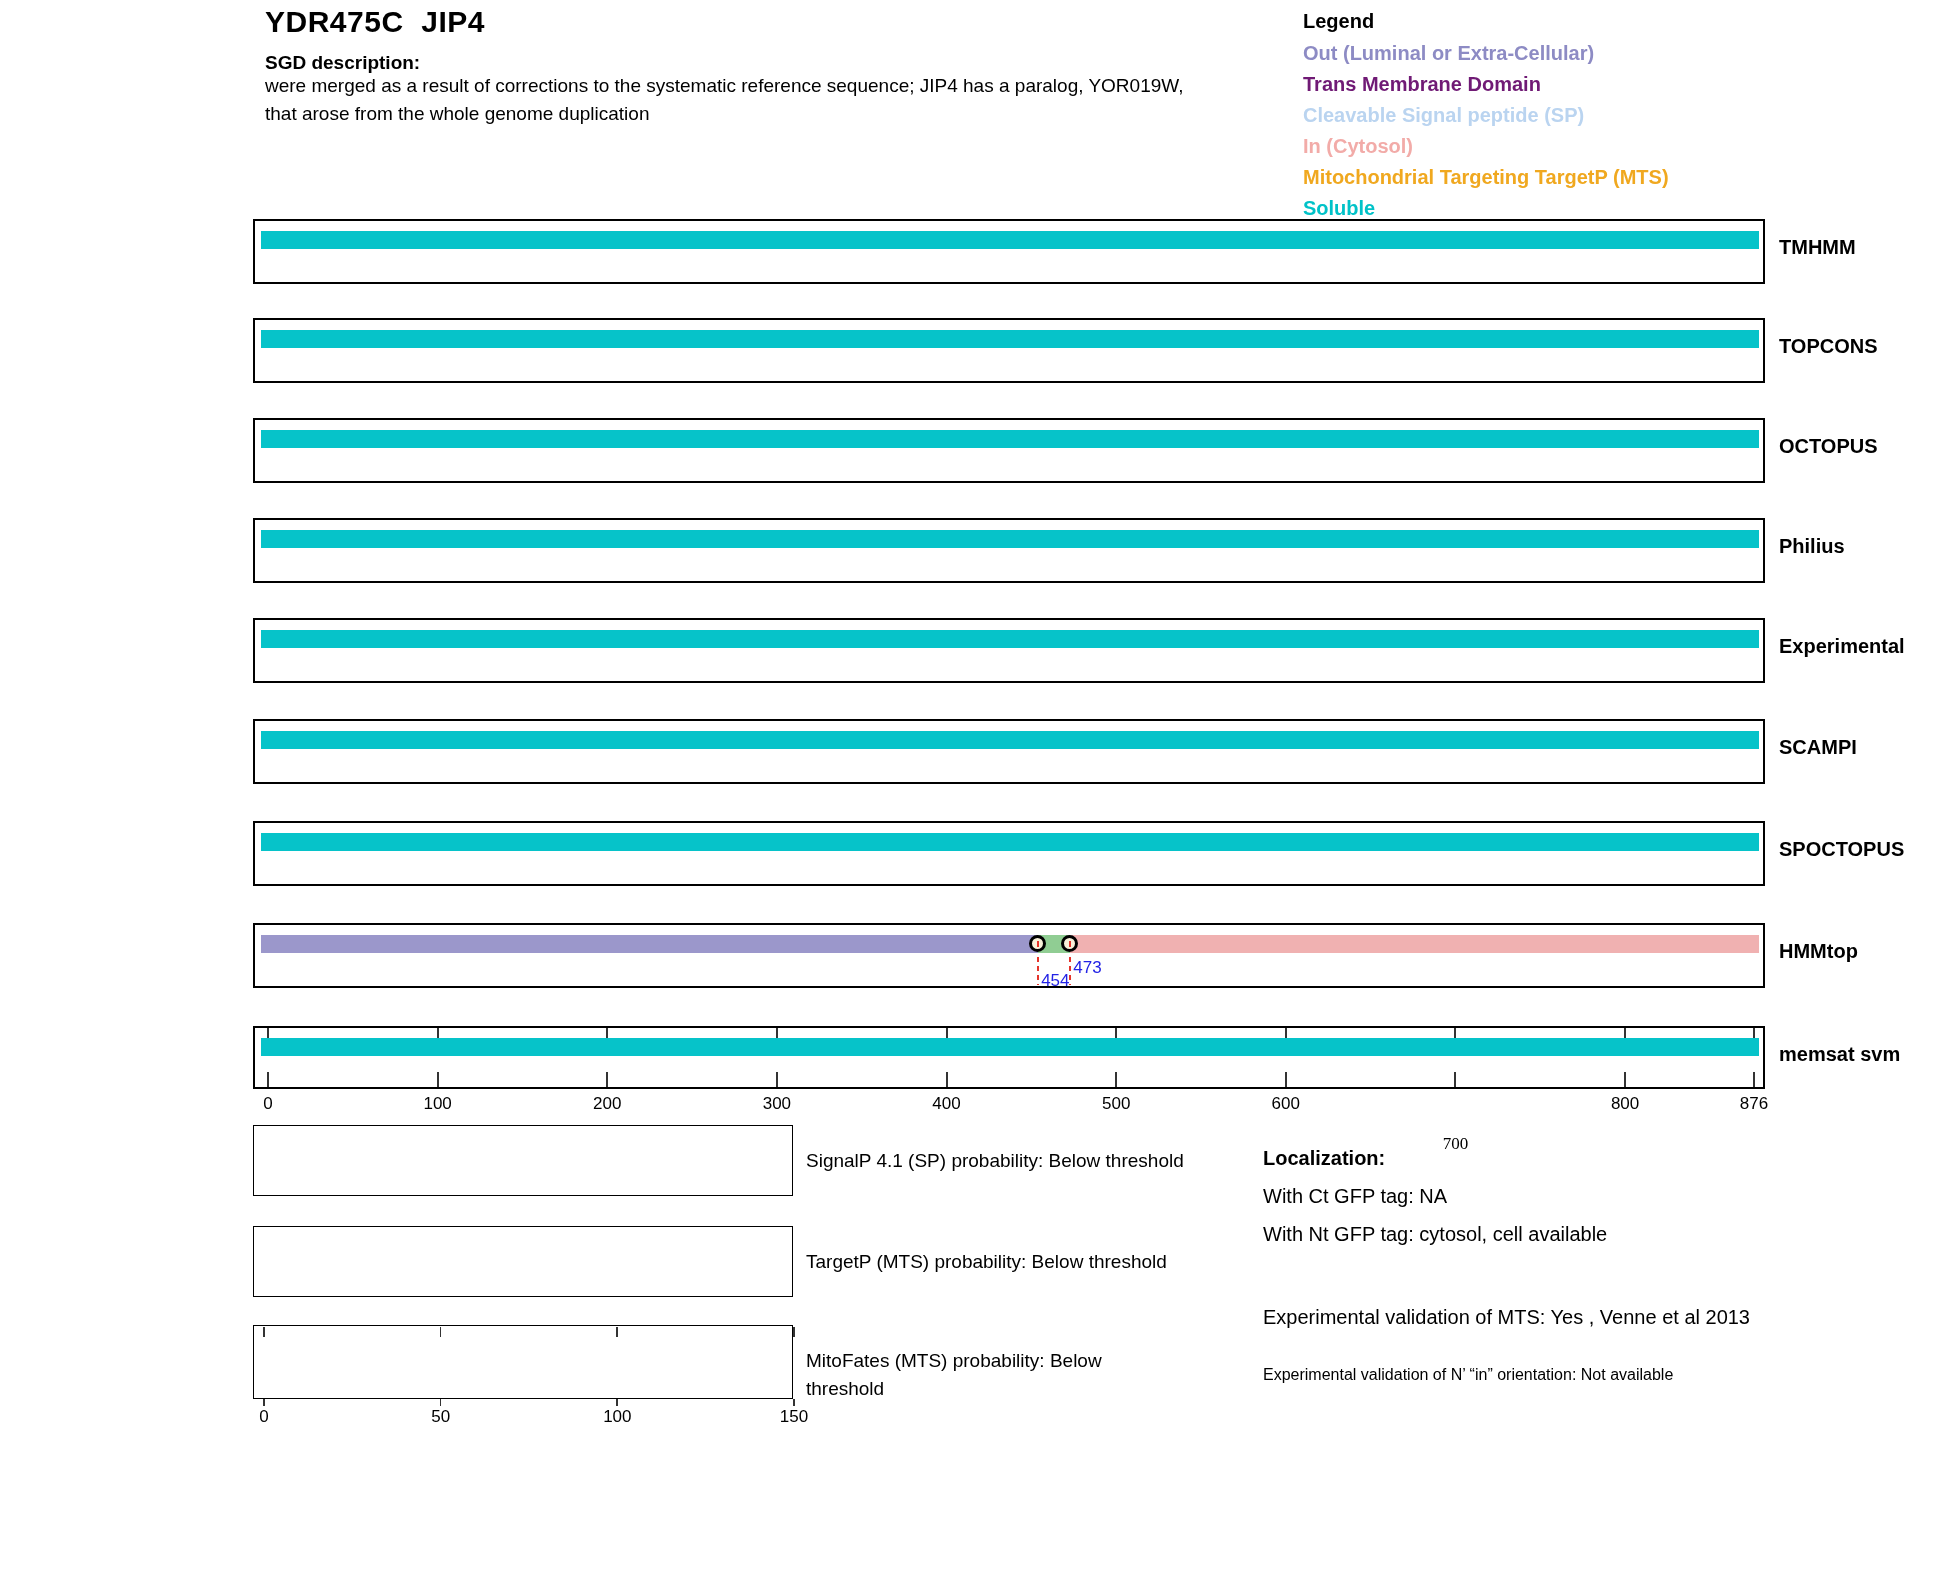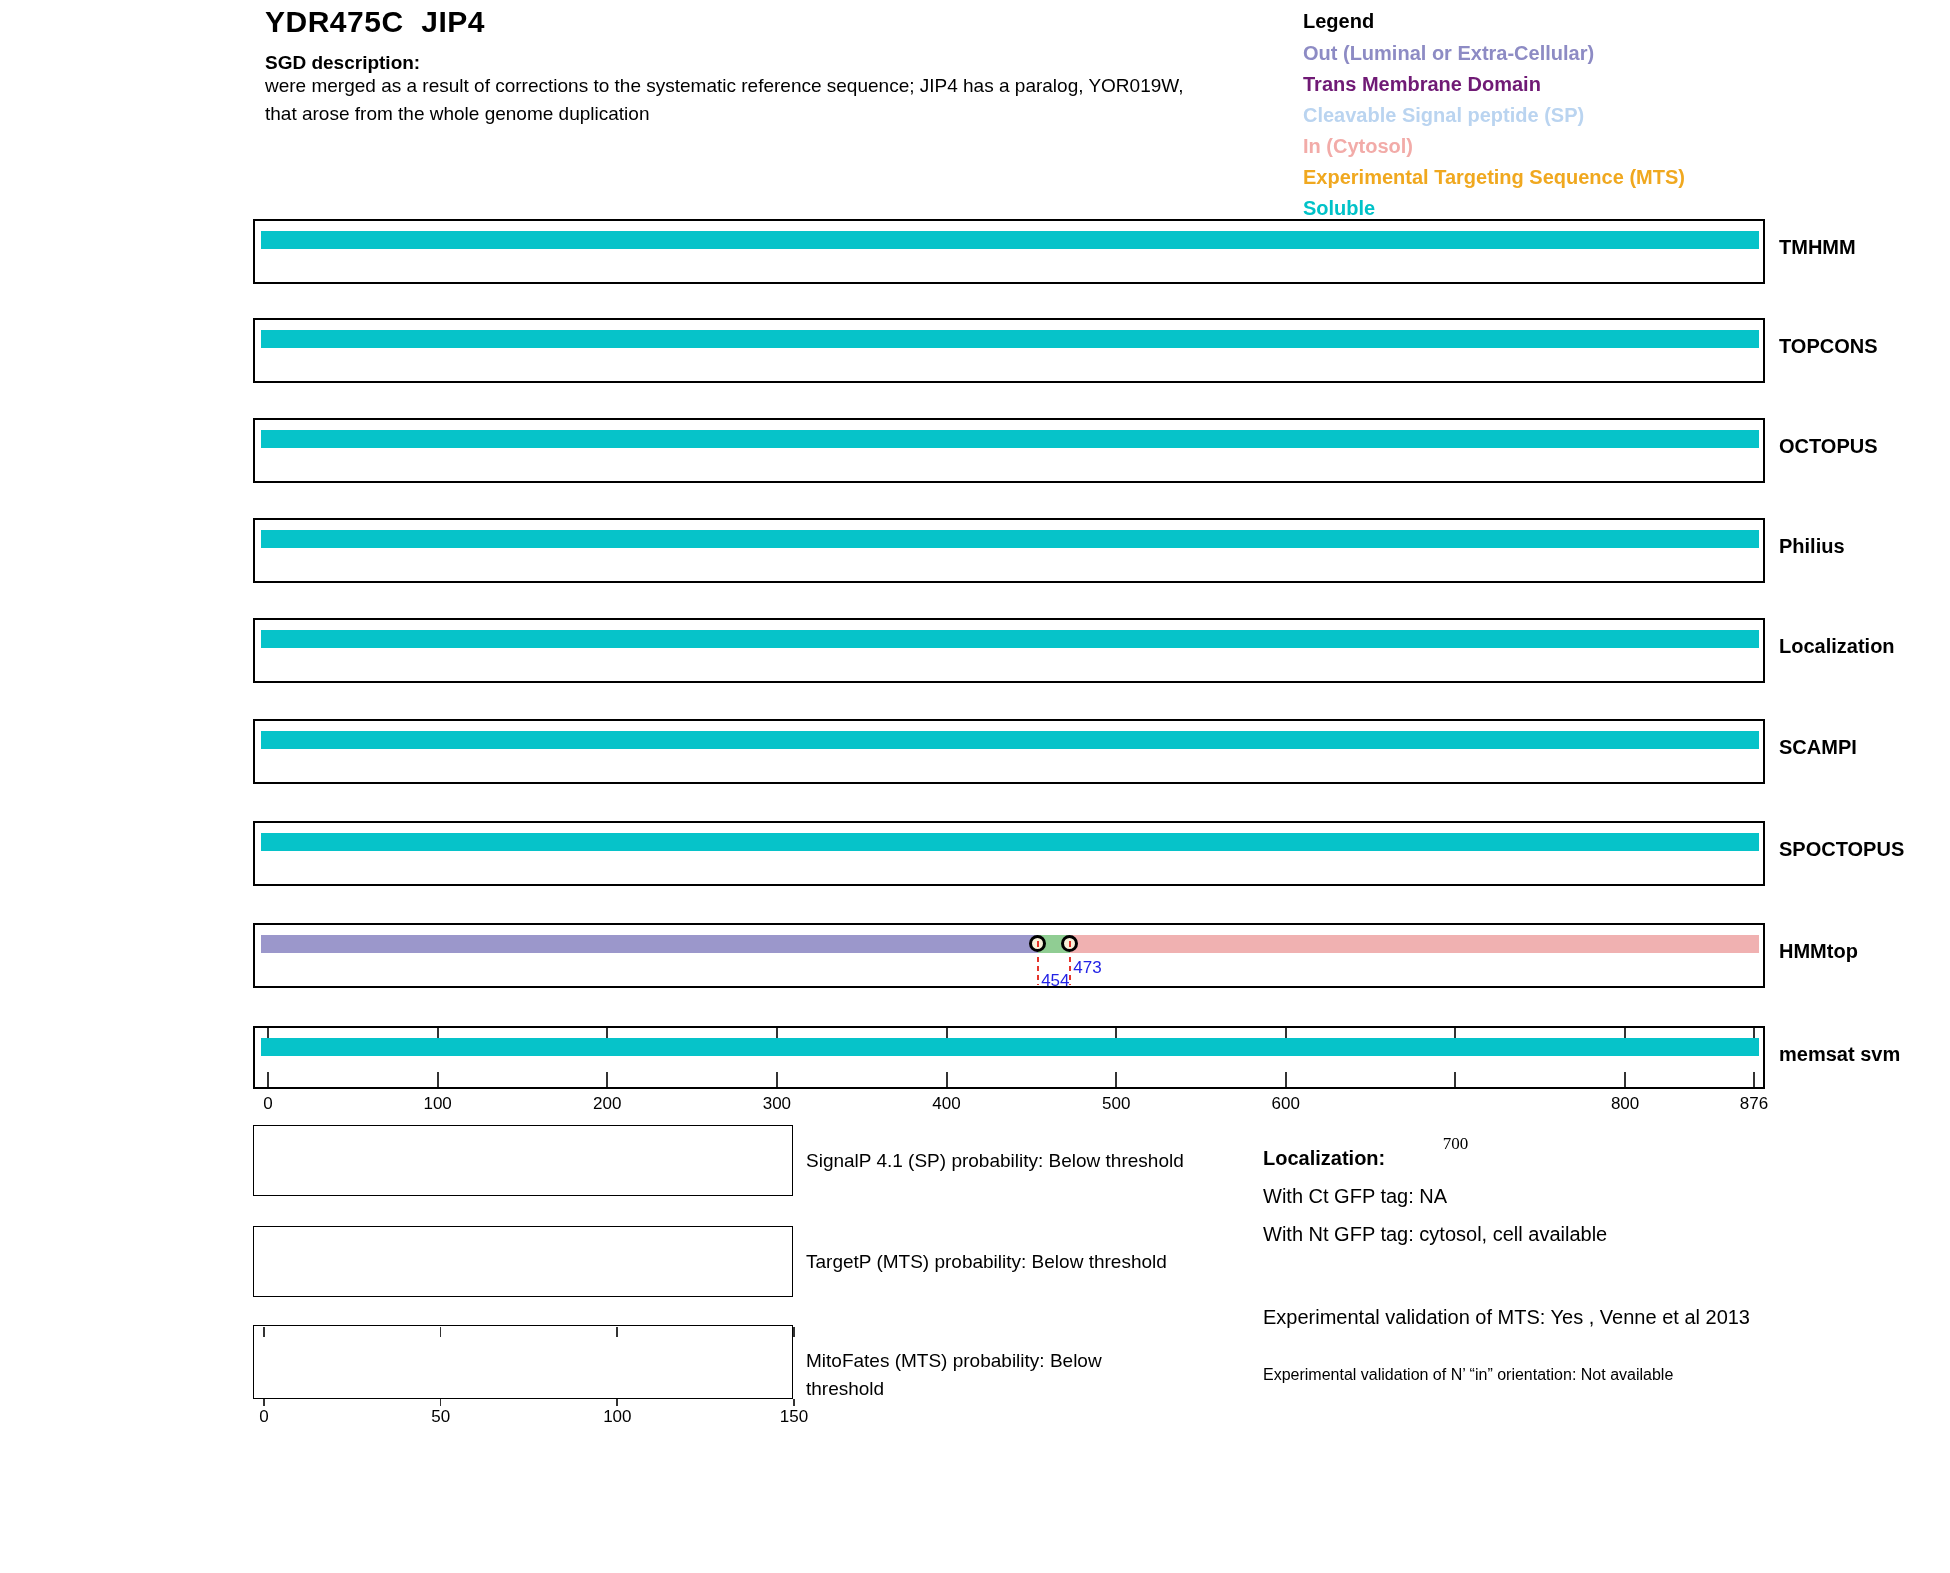--- a/index.html
+++ b/index.html
@@ -33,21 +33,21 @@
   <div class="abs title" style="left:265px;top:5px;">YDR475C  JIP4</div>
   <div class="abs sgd-label" style="left:265px;top:52px;">SGD description:</div>
   <div class="abs desc" style="left:265px;top:72px;" id="desc"><div>were merged as a result of corrections to the systematic reference sequence; JIP4 has a paralog, YOR019W,</div><div>that arose from the whole genome duplication</div></div>
 
   <div class="abs legend-title" style="left:1303px;top:9px;">Legend</div>
   <div class="abs legend-items" style="left:1303px;top:38px;" id="legend">
       <div style="color: rgb(141, 139, 196);">Out (Luminal or Extra-Cellular)</div>
       <div style="color: #701a75;">Trans Membrane Domain</div>
       <div style="color: rgb(186, 212, 240);">Cleavable Signal peptide (SP)</div>
       <div style="color: rgb(242, 171, 168);">In (Cytosol)</div>
-      <div style="color: rgb(240, 168, 31);">Experimental Targeting Sequence (MTS)</div>
+      <div style="color: rgb(240, 168, 31);">Mitochondrial Targeting TargetP (MTS)</div>
       <div style="color: rgb(0, 194, 200);">Soluble</div>
     </div>
 
   <div id="tracks">
       <div class="abs" style="left: 0px; top: 0px;">
         <div class="abs track-box" style="left: 253px; top: 219px; width: 1512px; height: 65px;"></div>
         <div class="abs bar-seg" style="left: 261px; top: 231px; width: 1498px; background: rgb(6, 195, 201);"></div>
         <div class="abs track-label" style="left: 1779px; top: 235px;">TMHMM</div>
       </div>
       <div class="abs" style="left: 0px; top: 0px;">
@@ -61,21 +61,21 @@
         <div class="abs track-label" style="left: 1779px; top: 434px;">OCTOPUS</div>
       </div>
       <div class="abs" style="left: 0px; top: 0px;">
         <div class="abs track-box" style="left: 253px; top: 518px; width: 1512px; height: 65px;"></div>
         <div class="abs bar-seg" style="left: 261px; top: 530px; width: 1498px; background: rgb(6, 195, 201);"></div>
         <div class="abs track-label" style="left: 1779px; top: 534px;">Philius</div>
       </div>
       <div class="abs" style="left: 0px; top: 0px;">
         <div class="abs track-box" style="left: 253px; top: 618px; width: 1512px; height: 65px;"></div>
         <div class="abs bar-seg" style="left: 261px; top: 630px; width: 1498px; background: rgb(6, 195, 201);"></div>
-        <div class="abs track-label" style="left: 1779px; top: 634px;">Localization</div>
+        <div class="abs track-label" style="left: 1779px; top: 634px;">Experimental</div>
       </div>
       <div class="abs" style="left: 0px; top: 0px;">
         <div class="abs track-box" style="left: 253px; top: 719px; width: 1512px; height: 65px;"></div>
         <div class="abs bar-seg" style="left: 261px; top: 731px; width: 1498px; background: rgb(6, 195, 201);"></div>
         <div class="abs track-label" style="left: 1779px; top: 735px;">SCAMPI</div>
       </div>
       <div class="abs" style="left: 0px; top: 0px;">
         <div class="abs track-box" style="left: 253px; top: 821px; width: 1512px; height: 65px;"></div>
         <div class="abs bar-seg" style="left: 261px; top: 833px; width: 1498px; background: rgb(6, 195, 201);"></div>
         <div class="abs track-label" style="left: 1779px; top: 837px;">SPOCTOPUS</div>

